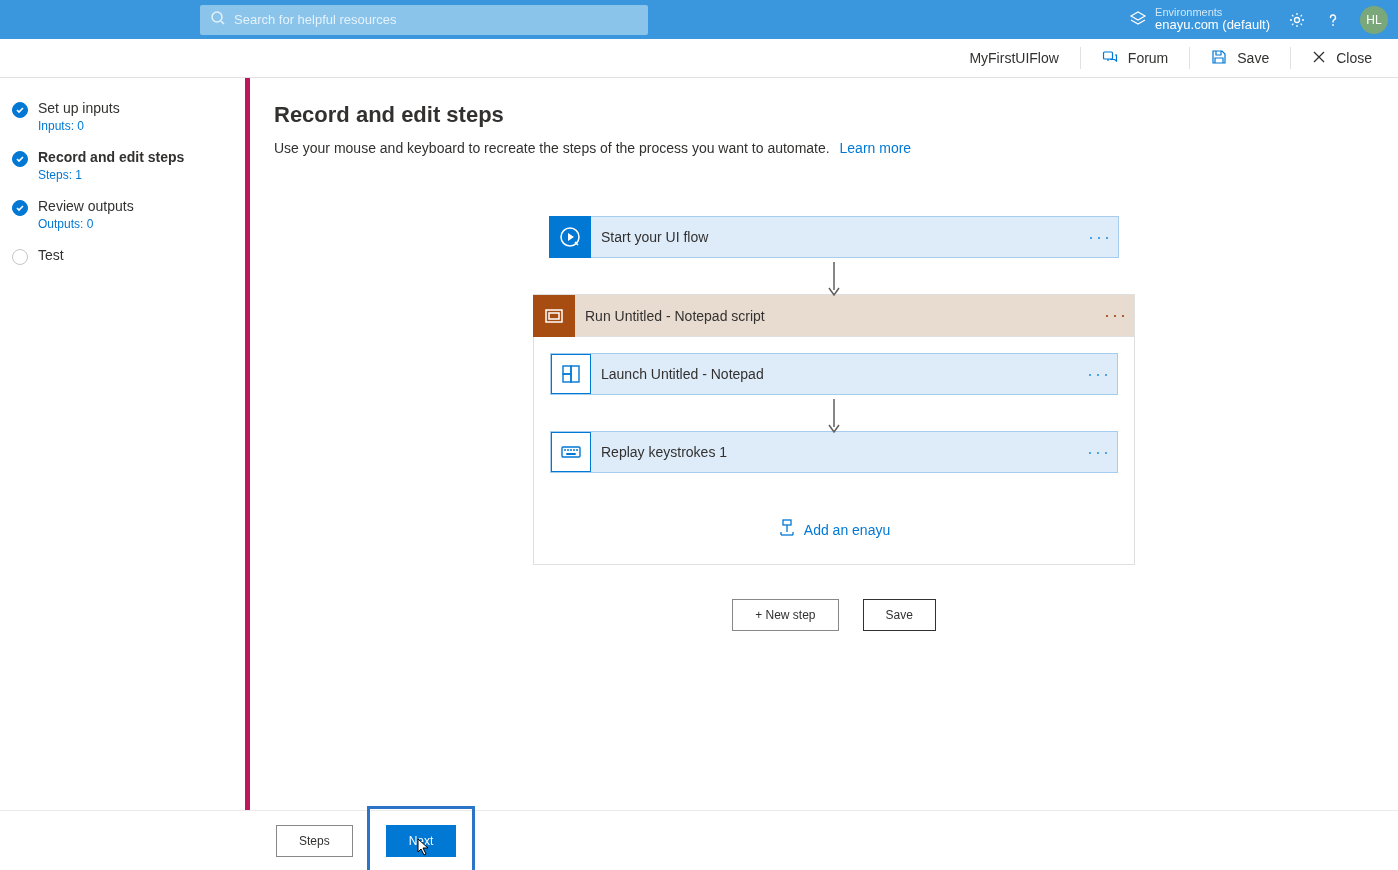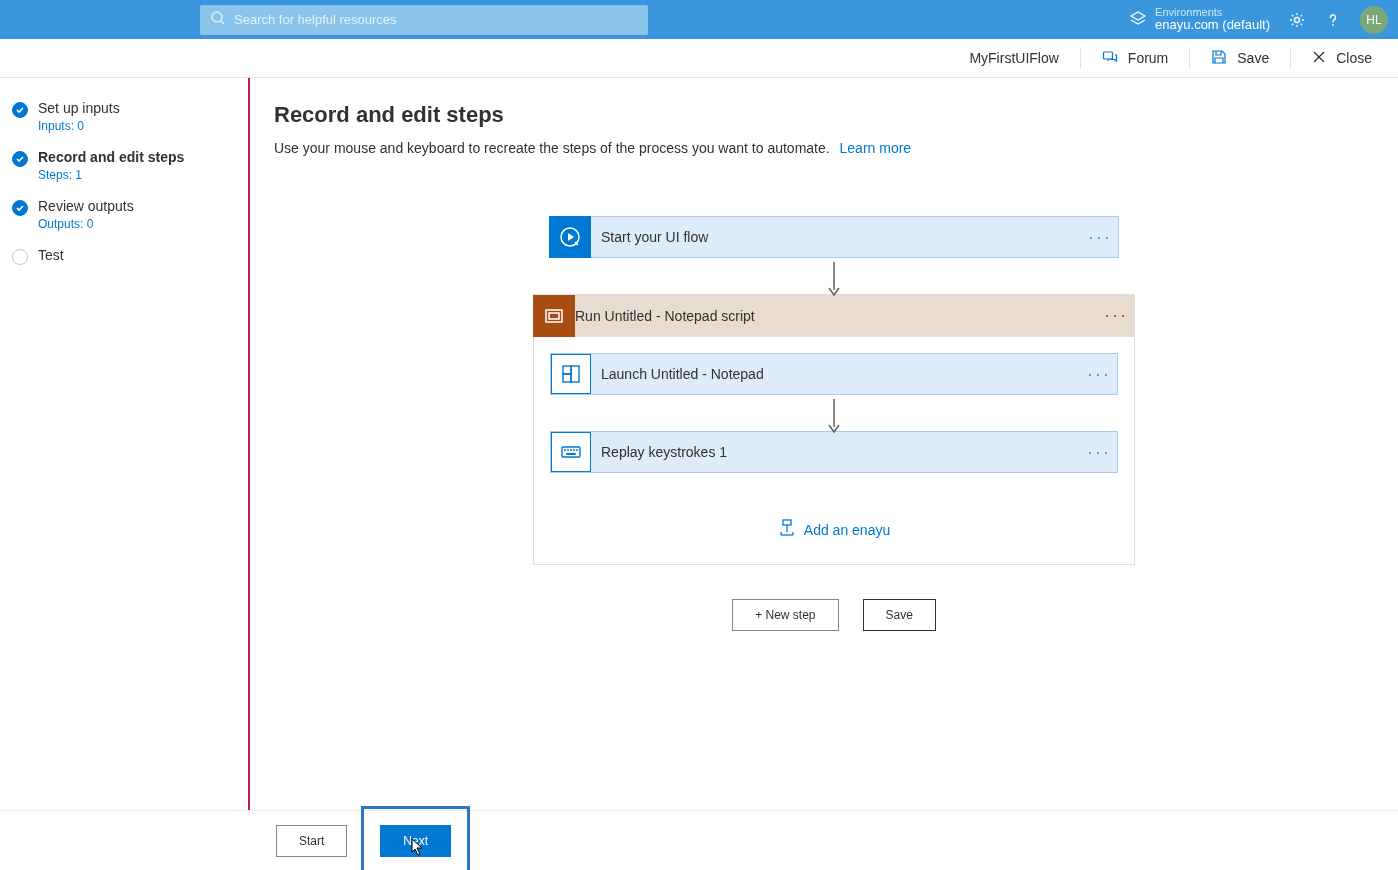--- a/index.html
+++ b/index.html
@@ -61,21 +61,21 @@
   }
   .subbar-group { display: flex; align-items: center; gap: 10px; padding: 0 12px; height: 100%; font-size: 14px; color: #323130; cursor: pointer; }
   .subbar-sep { width: 1px; height: 22px; background: #e1e1e1; }
   .flow-title { color: #323130; }
 
   
   .body-row { display: flex; height: calc(870px - 39px - 39px - 60px); }
   .left-nav {
     width: 250px;
     padding: 14px 10px;
-    border-right: 2px solid #be185d;
+    border-right: 5px solid #be185d;
   }
   .nav-item { display: flex; gap: 10px; padding: 8px 2px; cursor: pointer; }
   .nav-dot {
     width: 16px; height: 16px; border-radius: 50%;
     border: 1px solid #c8c6c4; background: #fff;
     flex-shrink: 0; margin-top: 2px;
     display: flex; align-items: center; justify-content: center;
   }
   .nav-dot.done { background: #0078d4; border-color: #0078d4; }
   .nav-title { font-size: 14px; color: #323130; }
@@ -135,21 +135,21 @@
     font-size: 14px;
     color: #323130;
   }
   .script-header .icon-box {
     width: 42px; height: 42px; background: #a0522d;
     background: #9c4a16; 
     background: #a84d12;
     display: flex; align-items: center; justify-content: center;
     margin: -1px 0 -1px -1px;
   }
-  .script-header .label { flex: 1; }
+  .script-header .label { padding-left: 10px; flex: 1; }
   .script-header .ellipsis { width: 36px; text-align: center; color: #9c4a16; font-size: 18px; letter-spacing: 2px; cursor: pointer; }
   .script-body { padding: 16px 16px 24px 16px; display: flex; flex-direction: column; align-items: center; }
   .script-body .card { width: 100%; }
   .script-body .card.inner .icon-box { background: #fff; border: 1px solid #0078d4; width: 40px; height: 40px; margin: 0; }
   .script-body .card.inner { border: 1px solid #a7cdee; }
   .add-action {
     margin-top: 46px;
     display: flex; align-items: center; gap: 8px;
     color: #0078d4; font-size: 14px; cursor: pointer;
   }
@@ -410,21 +410,21 @@
           </div>
         </div>
 
       </div>
     </div>
   </div>
 </div>
 
 <div class="footer">
   <div class="btn">
-    <span>Start</span>
+    <span>Steps</span>
   </div>
   <div class="next-wrap">
     <div class="btn primary">
       <span>Next</span>
       <span class="cursor-overlay">
         <svg width="16" height="18" viewBox="0 0 16 18">
             <path d="M1 1 L1 14 L4 11 L7 17 L9 16 L6 10 L11 10 Z" fill="#fff" stroke="#000" stroke-width="1"></path>
           </svg>
       </span>
     </div>

